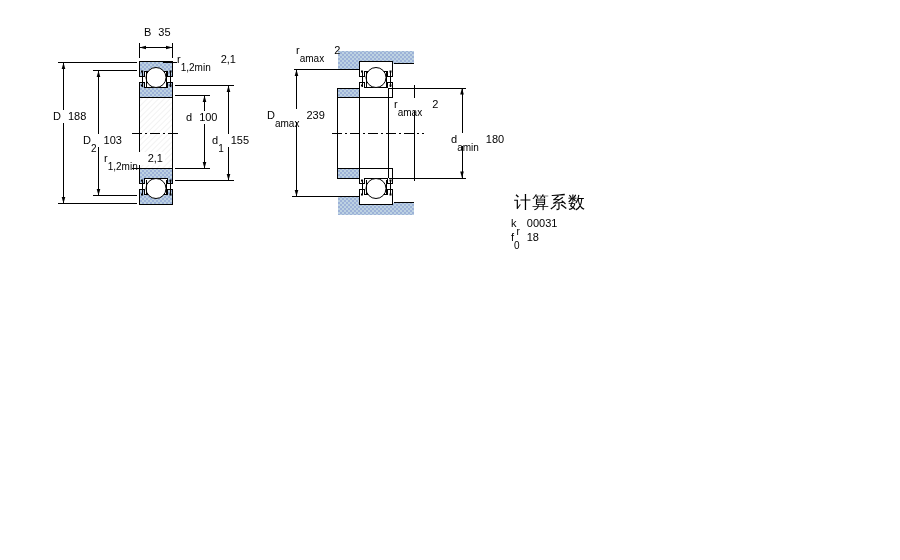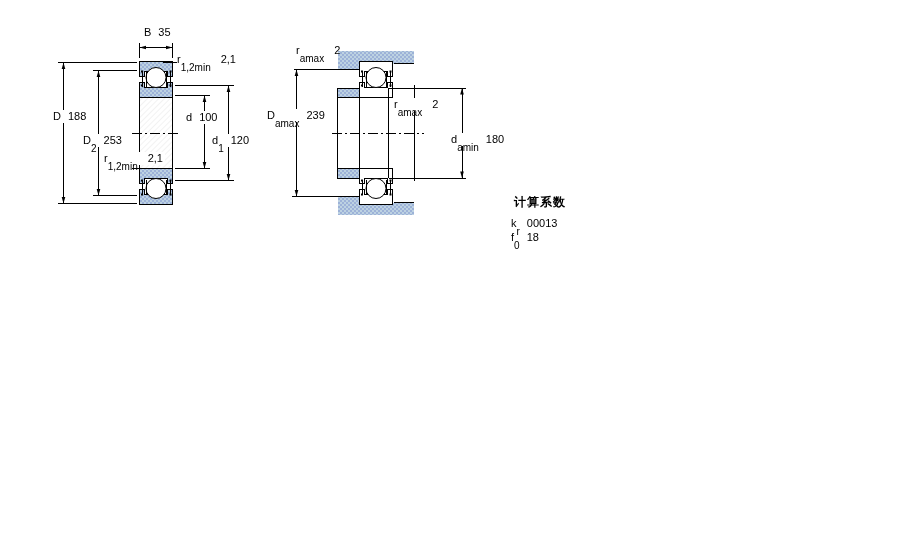--- a/index.html
+++ b/index.html
@@ -4,21 +4,21 @@
 <style>
   html,body{margin:0;padding:0;background:#fff;}
   #app{position:relative;width:776px;height:560px;background:#fff;overflow:hidden;
        font-family:"Liberation Sans",sans-serif;color:#000;margin-left:36px;}
   #app svg{position:absolute;left:0;top:0;}
   .lbl{position:absolute;font-size:11px;line-height:13px;white-space:nowrap;color:#000;}
   .lbl.bg{background:#fff;padding:0 2px;}
   .lbl .sub{font-size:10px;position:relative;top:8px;letter-spacing:0;}
   .lbl .val{margin-left:7px;}
   .lbl .val.gap-lg{margin-left:10px;}
-  .lbl.title{font-weight:bold;font-size:12px;letter-spacing:1px;}
+  .lbl.title{font-weight:normal;font-size:17px;letter-spacing:1px;}
   .cl{shape-rendering:crispEdges;}
 </style>
 </head>
 <body>
 
 <div id="app">
 
 <svg width="900" height="560" viewBox="0 0 900 560">
   <defs>
     <pattern id="blueHatch" width="4" height="4" patternUnits="userSpaceOnUse">
@@ -187,35 +187,35 @@
     </g>
   </g>
 </svg>
 
 <span class="lbl" style="left:108px;top:26px"><span>B</span><span class="sub"></span><span class="val">35</span></span>
 
 <span class="lbl" style="left:141px;top:53px"><span>r</span><span class="sub">1,2min</span><span class="val gap-lg">2,1</span></span>
 
 <span class="lbl bg" style="left:15px;top:110px"><span>D</span><span class="sub"></span><span class="val">188</span></span>
 
-<span class="lbl bg" style="left:45px;top:134px"><span>D</span><span class="sub">2</span><span class="val">253</span></span>
+<span class="lbl bg" style="left:45px;top:134px"><span>D</span><span class="sub">2</span><span class="val">103</span></span>
 
 <span class="lbl bg" style="left:148px;top:111px"><span>d</span><span class="sub"></span><span class="val">100</span></span>
 
-<span class="lbl bg" style="left:174px;top:134px"><span>d</span><span class="sub">1</span><span class="val">120</span></span>
+<span class="lbl bg" style="left:174px;top:134px"><span>d</span><span class="sub">1</span><span class="val">155</span></span>
 
 <span class="lbl bg" style="left:66px;top:152px"><span>r</span><span class="sub">1,2min</span><span class="val gap-lg">2,1</span></span>
 
 <span class="lbl" style="left:260px;top:44px"><span>r</span><span class="sub">amax</span><span class="val gap-lg">2</span></span>
 
 <span class="lbl bg" style="left:229px;top:109px"><span>D</span><span class="sub">amax</span><span class="val">239</span></span>
 
 <span class="lbl bg" style="left:356px;top:98px"><span>r</span><span class="sub">amax</span><span class="val gap-lg">2</span></span>
 
 <span class="lbl bg" style="left:413px;top:133px"><span>d</span><span class="sub">amin</span><span class="val">180</span></span>
 
 <span class="lbl title" style="left:478px;top:196px">计算系数</span>
 
-<span class="lbl" style="left:475px;top:217px"><span>k</span><span class="sub">r</span><span class="val">00013</span></span>
+<span class="lbl" style="left:475px;top:217px"><span>k</span><span class="sub">r</span><span class="val">00031</span></span>
 
 <span class="lbl" style="left:475px;top:231px"><span>f</span><span class="sub">0</span><span class="val">18</span></span>
 
 </div>
 
 </body></html>

